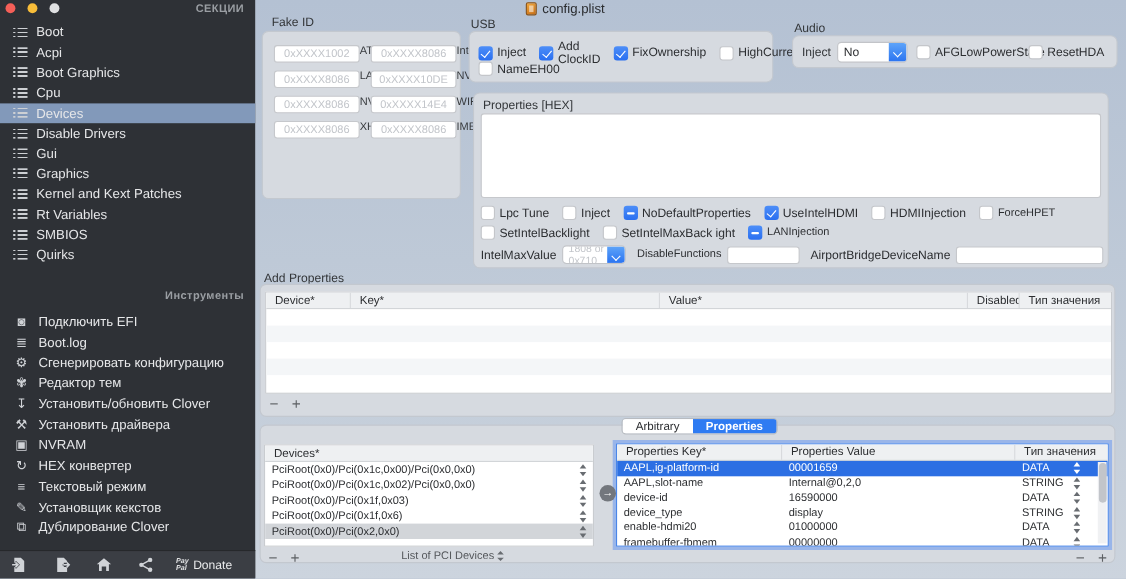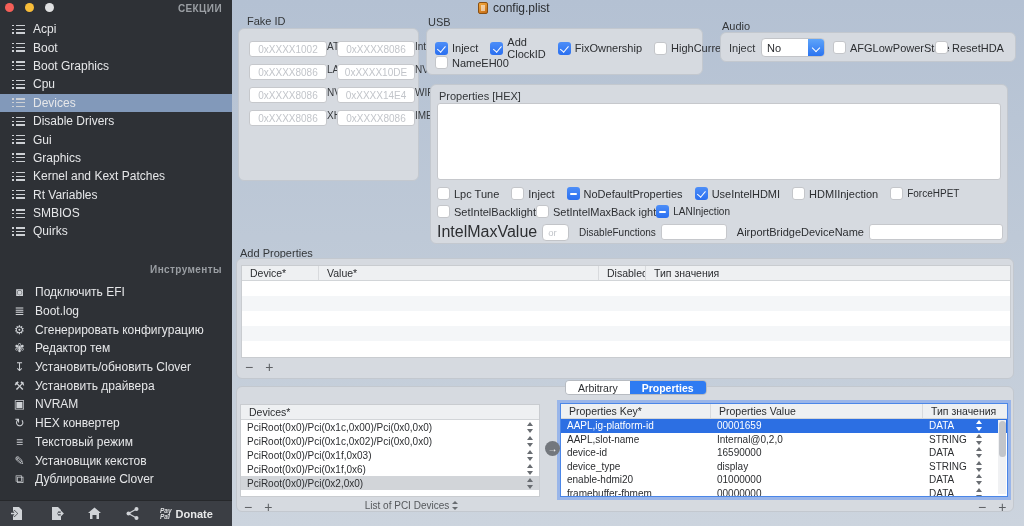--- a/index.html
+++ b/index.html
@@ -20,21 +20,21 @@
   repeating-linear-gradient(to bottom,#cdd0d4 0 1.5px,transparent 1.5px 3.75px),
   repeating-linear-gradient(to bottom,#cdd0d4 0 1.5px,transparent 1.5px 3.75px);
   background-size:2px 9px,9px 9px;background-position:0 0,4px 0;background-repeat:no-repeat}
 .tools{position:absolute;left:0;top:283px;width:232px}
 .t-item{height:18.7px;display:flex;align-items:center;gap:8px;padding-left:12px;font-size:12px;color:#e6e7e9}
 .t-icon{width:15px;flex:none;text-align:center;font-size:12px;color:#d0d3d7}
 .bottombar{position:absolute;left:0;bottom:0;width:232px;height:26px;background:#3b3e44;border-top:1px solid #26282b;display:flex;align-items:center}
 .bb-ic{width:15px;height:15px;flex:none}
 .bb-ic svg{display:block}
 .pp{display:flex;flex-direction:column;line-height:6px;font-size:6.5px;font-style:italic;font-weight:bold;color:#dfe0e2}
-.donate{font-size:11px;font-weight:bold;color:#e8e9ea;margin-left:4px}
+.donate{font-size:11px;font-weight:normal;color:#e8e9ea;margin-left:4px}
 
 
 .content{position:absolute;left:232px;top:0;width:792px;height:526px;
   background:linear-gradient(180deg,#b4c1d3 0%,#bec9d7 45%,#ccd4de 100%)}
 .win-title{position:absolute;left:246px;top:1px;display:flex;align-items:center;gap:5px;font-size:12px;color:#2a2c2f}
 .doc-icon{width:10px;height:12px;border-radius:2px;background:linear-gradient(150deg,#f2a83e,#c66d15);border:1px solid #8a5012;position:relative}
 .doc-icon::after{content:"";position:absolute;left:2px;top:2px;width:4px;height:6px;background:rgba(255,255,255,.55)}
 
 .panel{position:absolute;background:#d6dae0;border:1px solid #c3c8cf;border-radius:6px}
 .plabel{position:absolute;font-size:11px;color:#333639}
@@ -105,25 +105,25 @@
     <div class="traffic">
       <span class="tl red"></span>
       <span class="tl yel"></span>
       <span class="tl gry"></span>
     </div>
     <div class="side-header" style="top:3px">СЕКЦИИ</div>
 
     <nav class="sections">
       <div class="s-item">
           <span class="li-icon"></span>
+          <span>Boot</span>
+        </div>
+      <div class="s-item">
+          <span class="li-icon"></span>
           <span>Acpi</span>
-        </div>
-      <div class="s-item">
-          <span class="li-icon"></span>
-          <span>Boot</span>
         </div>
       <div class="s-item">
           <span class="li-icon"></span>
           <span>Boot Graphics</span>
         </div>
       <div class="s-item">
           <span class="li-icon"></span>
           <span>Cpu</span>
         </div>
       <div class="s-item sel">
@@ -359,52 +359,53 @@
           </span>
         <span class="cbrow">
             <span class="cb"></span>
             <span class="cb-label">HDMIInjection</span>
           </span>
         <span class="cbrow">
             <span class="cb"></span>
             <span class="cb-label" style="font-size:10px">ForceHPET</span>
           </span>
       </div>
-      <div style="position:absolute;left:6px;top:120px;display:flex;gap:0">
+      <div style="position:absolute;left:6px;top:120px;display:flex;gap:12px">
         <span class="cbrow">
             <span class="cb"></span>
             <span class="cb-label">SetIntelBacklight</span>
           </span>
         <span class="cbrow">
             <span class="cb"></span>
             <span class="cb-label">SetIntelMaxBack ight</span>
           </span>
         <span class="cbrow">
             <span class="cb mixed"></span>
             <span class="cb-label" style="font-size:10px">LANInjection</span>
           </span>
       </div>
       <div style="position:absolute;left:6px;top:138px;right:4px;display:flex;align-items:center;gap:5px">
-        <span style="font-size:16px">IntelMaxValue</span>
+        <span style="font-size:11px">IntelMaxValue</span>
         <span class="popup" style="width:62px;height:17px">
           <span class="val ph">1808 or 0x710</span>
           <span class="btn"></span>
         </span>
         <span style="font-size:10px;margin-left:5px">DisableFunctions</span>
         <input class="txt" style="width: 66px; height: 16px;">
         <span style="font-size:11px;margin-left:5px">AirportBridgeDeviceName</span>
         <input class="txt" style="flex: 1 1 0%; height: 16px;">
       </div>
     </div>
 
     <div class="plabel" style="left:8px;top:247px">Add Properties</div>
     <div class="panel" style="left:4px;top:258px;width:778px;height:121px">
       <div class="tbl" style="left:4px;top:6px;width:770px;height:93px">
         <div class="thead">
           <span class="hc" style="width:77px">Device*</span>
+          <span class="hc" style="width:281px">Key*</span>
           <span class="hc" style="width:280px">Value*</span>
           <span class="hc" style="width:47px">Disabled</span>
           <span class="hc" style="flex:1">Тип значения</span>
         </div>
         <div class="stripe"></div>
         <div class="stripe alt"></div>
         <div class="stripe"></div>
         <div class="stripe alt"></div>
         <div class="stripe"></div>
       </div>

